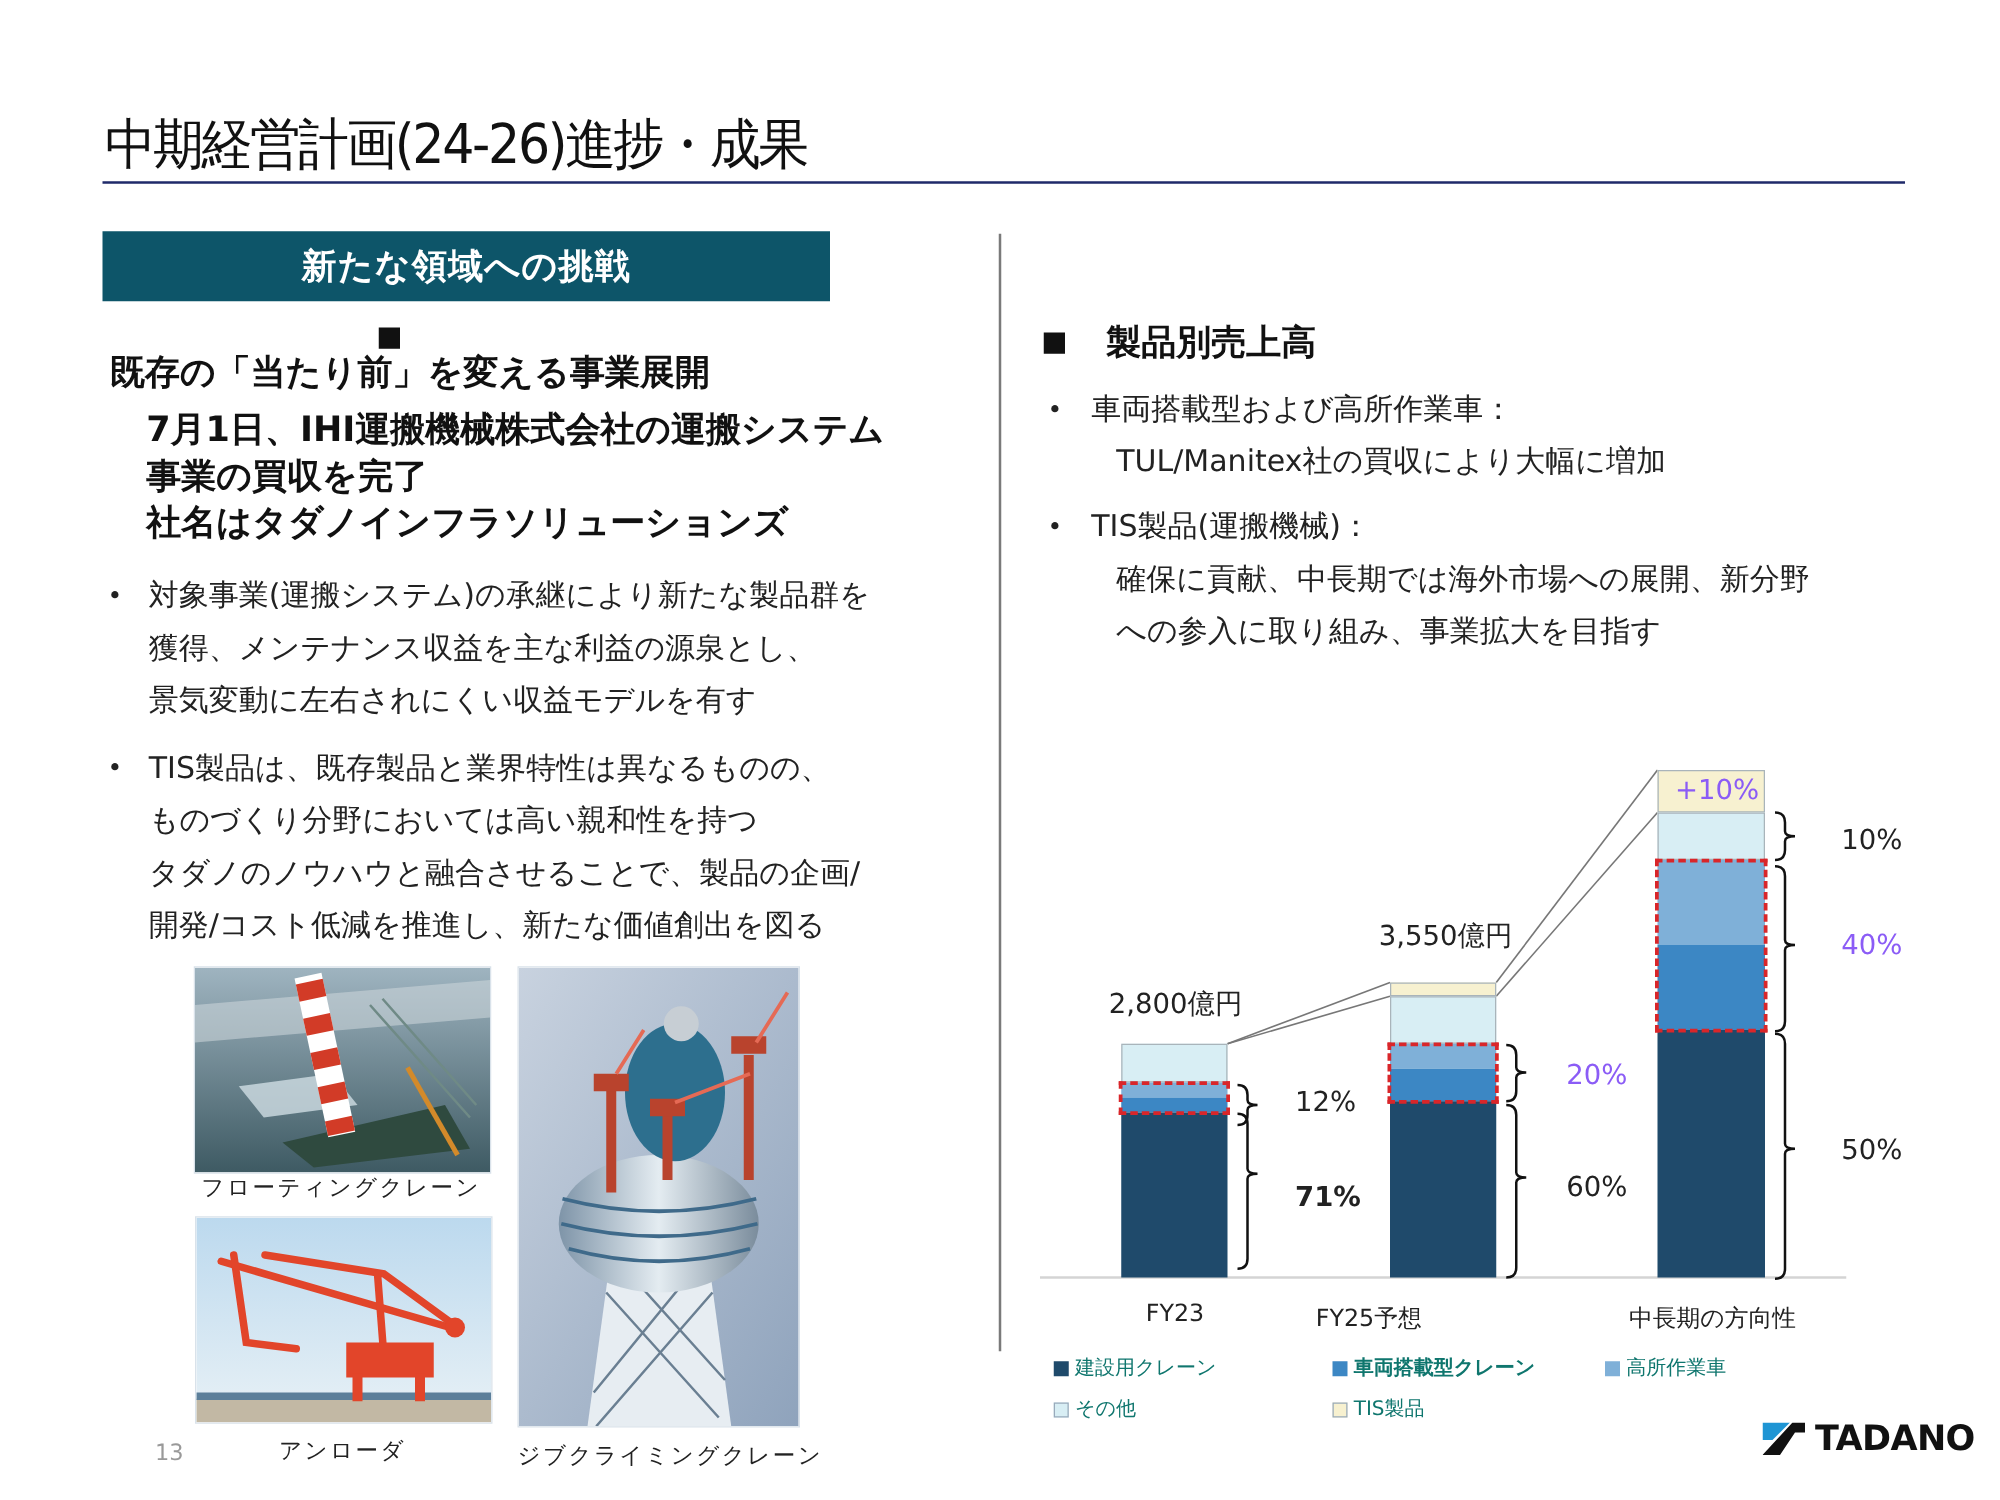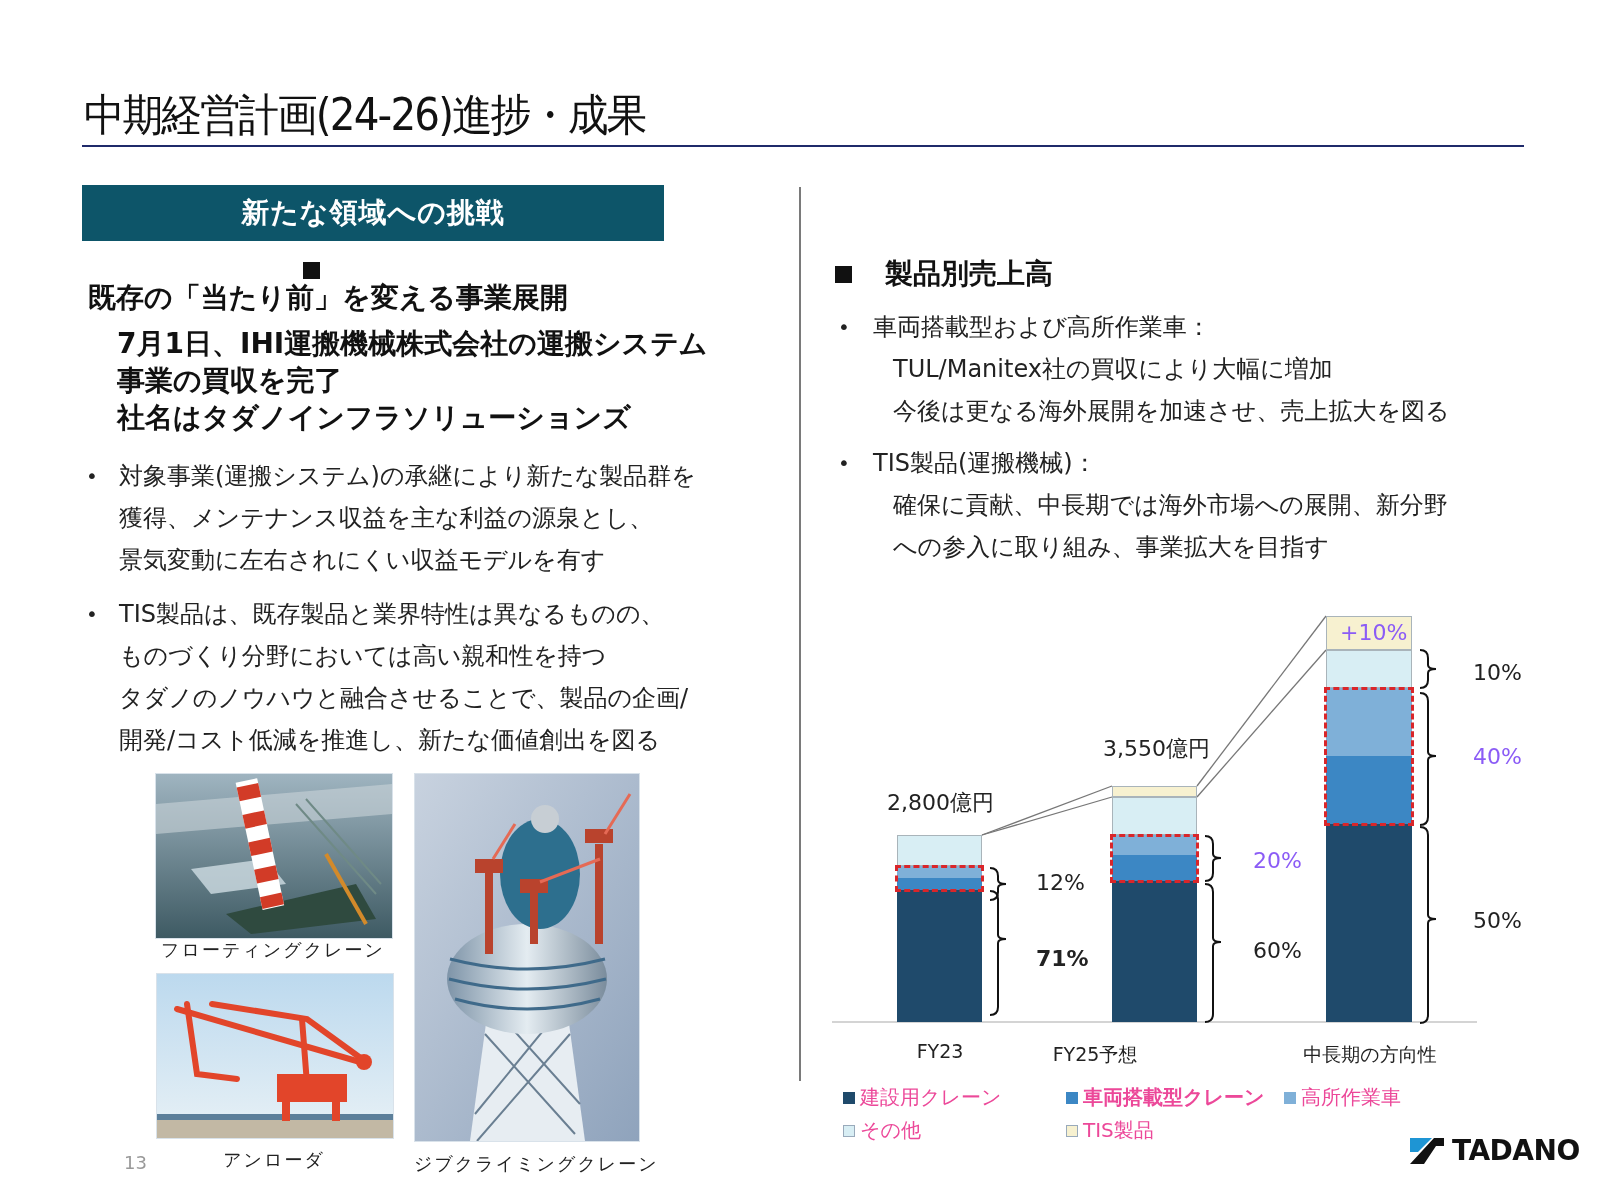--- a/index.html
+++ b/index.html
@@ -17,21 +17,21 @@
   .bullet { position:relative; padding-left:33px; margin-bottom:12px; }
   .bullet .dot { position:absolute; left:0; top:0; font-size:20px; }
   .photo { border:1px solid #d9e2ea; overflow:hidden; }
   .caption { font-size:18px; color:#222; white-space:nowrap; text-align:center; letter-spacing:2px; }
   .pg { left:124px; top:1152px; font-size:18px; color:#999; }
   .chart-txt { font-size:22px; white-space:nowrap; color:#222; }
   .red { color:#8b5cf6; }
   .seg { position:absolute; left:0; width:100%; box-sizing:border-box; }
   .bar { position:absolute; }
   .dash { position:absolute; border:3px dashed #d9262a; box-sizing:border-box; }
-  .legend { font-size:20px; white-space:nowrap; color:#ec4899; display:flex; align-items:center; }
+  .legend { font-size:16px; white-space:nowrap; color:#0f766e; display:flex; align-items:center; }
   .legend .sw { display:inline-block; width:12px; height:12px; margin-right:5px; box-sizing:border-box; }
   .logo { left:1410px; top:1134px; display:flex; align-items:center; }
   .logo-text { font-size:28px; font-weight:bold; letter-spacing:-0.5px; color:#111; font-family:"DejaVu Sans", sans-serif; margin-left:8px; }
 </style>
 </head>
 <body>
 
 <div class="abs title">中期経営計画(24-26)進捗・成果</div>
 <div class="abs title-rule"></div>
 
@@ -163,21 +163,20 @@
 <div class="abs sec-head" style="left:835px; top:255px;">
   <span class="sq"></span>
   <span>製品別売上高</span>
 </div>
 
 <div class="abs bullets" style="left:838px; top:306px;">
   <div class="bullet" style="padding-left:35px; margin-bottom:10px;">
     <span class="dot">•</span>
     <div>車両搭載型および高所作業車：</div>
     <div style="padding-left:20px;">TUL/Manitex社の買収により大幅に増加</div>
-    <div style="padding-left:20px;">今後は更なる海外展開を加速させ、売上拡大を図る</div>
   </div>
   <div class="bullet" style="padding-left:35px;">
     <span class="dot">•</span>
     <div>TIS製品(運搬機械)：</div>
     <div style="padding-left:20px;">確保に貢献、中長期では海外市場への展開、新分野</div>
     <div style="padding-left:20px;">への参入に取り組み、事業拡大を目指す</div>
   </div>
 </div>
 
 <div class="abs" style="left:0; top:0; width:1600px; height:1200px; pointer-events:none;">

